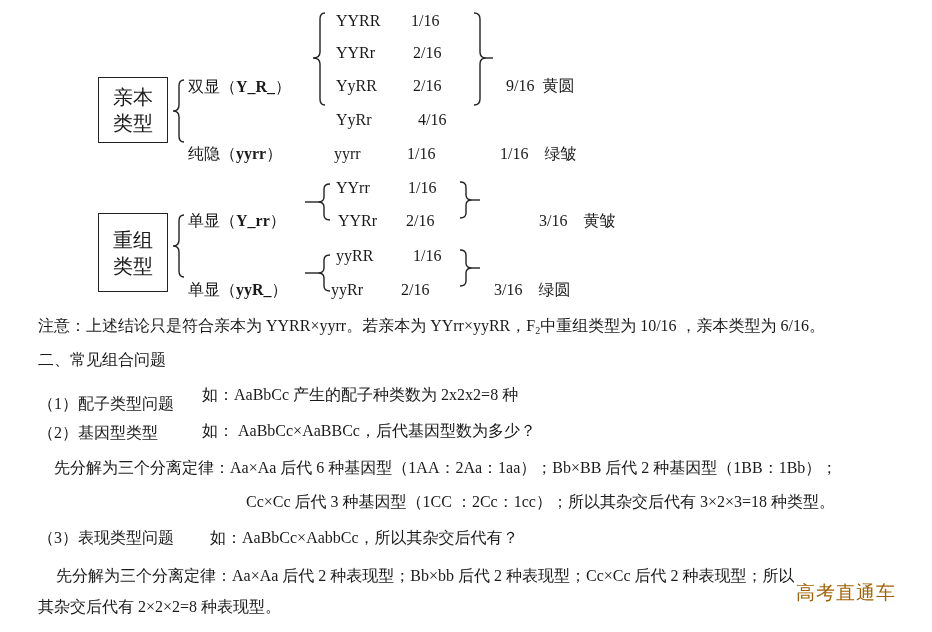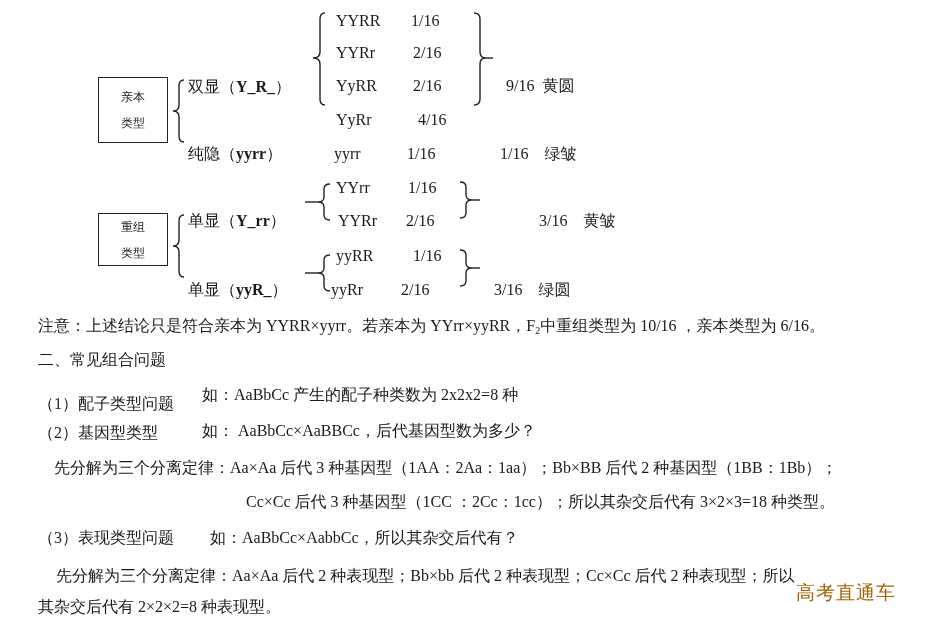--- a/index.html
+++ b/index.html
@@ -2,21 +2,21 @@
 <html><head>
 <meta charset="utf-8">
 <style>
   html, body { margin: 0; padding: 0; background: #ffffff; }
   body { width: 932px; height: 632px; position: relative; overflow: hidden;
          font-family: "Liberation Serif", "DejaVu Serif", serif; color: #1a1a1a; }
   .t { position: absolute; white-space: nowrap; font-size: 16px; line-height: 20px; }
   .b { font-weight: bold; }
   .box { position: absolute; border: 1.5px solid #222; box-sizing: border-box;
          display: flex; flex-direction: column; align-items: center; justify-content: center;
-         font-size: 12px; line-height: 26px; }
+         font-size: 20px; line-height: 26px; }
   svg.br { position: absolute; overflow: visible; }
   svg.br path { fill: none; stroke: #222; stroke-width: 1.4; }
   .wm { position: absolute; font-family: "DejaVu Sans", sans-serif; font-size: 19px;
         color: #a16207; letter-spacing: 1px; white-space: nowrap; }
   sub { font-size: 10px; vertical-align: -3px; }
 </style>
 </head>
 <body>
 
 <div class="box" style="left:98px; top:77px; width:70px; height:66px;">
@@ -56,21 +56,21 @@
 <div class="t" style="left:188px; top:144px;">
   <span>纯隐（</span><span class="b">yyrr</span><span>）</span>
 </div>
 <div class="t" style="left:334px; top:144px;">yyrr</div>
 <div class="t" style="left:407px; top:144px;">1/16</div>
 <div class="t" style="left:500px; top:144px;">
   <span>1/16</span>&nbsp;&nbsp;&nbsp;
   <span>绿皱</span>
 </div>
 
-<div class="box" style="left:98px; top:213px; width:70px; height:53px;justify-content:center;">
+<div class="box" style="left:98px; top:213px; width:70px; height:79px;justify-content:center;">
   <span>重组</span>
   <span>类型</span>
 </div>
 <svg class="br" style="left:172px; top:213px;" width="14" height="66">
   <path d="M12,2 Q7,2 7,8 L7,27 Q7,33 1,33 Q7,33 7,39 L7,58 Q7,64 12,64"></path>
 </svg>
 
 <div class="t" style="left:188px; top:211px;">
   <span>单显（</span><span class="b">Y_rr</span><span>）</span>
 </div>
@@ -119,21 +119,21 @@
   <span>注意：上述结论只是符合亲本为 YYRR×yyrr。若亲本为 YYrr×yyRR，F</span><sub>2</sub><span>中重组类型为  10/16  ，亲本类型为  6/16。</span>
 </div>
 
 <div class="t" style="left:38px; top:350px;">二、常见组合问题</div>
 
 <div class="t" style="left:38px; top:394px;text-align:center;">（1）配子类型问题</div>
 <div class="t" style="left:202px; top:385px;">如：AaBbCc 产生的配子种类数为 2x2x2=8 种</div>
 
 <div class="t" style="left:38px; top:423px;">（2）基因型类型</div>
 <div class="t" style="left:202px; top:421px;">如：  AaBbCc×AaBBCc，后代基因型数为多少？</div>
-<div class="t" style="left:54px; top:458px;">先分解为三个分离定律：Aa×Aa 后代 3 种基因型（1AA：2Aa：1aa）；Bb×BB 后代 2 种基因型（1BB：1Bb）；</div>
+<div class="t" style="left:54px; top:458px;">先分解为三个分离定律：Aa×Aa 后代 6 种基因型（1AA：2Aa：1aa）；Bb×BB 后代 2 种基因型（1BB：1Bb）；</div>
 <div class="t" style="left:246px; top:492px;">Cc×Cc 后代 3 种基因型（1CC  ：2Cc：1cc）；所以其杂交后代有 3×2×3=18 种类型。</div>
 
 <div class="t" style="left:38px; top:528px;">（3）表现类型问题</div>
 <div class="t" style="left:210px; top:528px;">如：AaBbCc×AabbCc，所以其杂交后代有？</div>
 <div class="t" style="left:56px; top:566px;">先分解为三个分离定律：Aa×Aa 后代 2 种表现型；Bb×bb 后代 2 种表现型；Cc×Cc 后代 2 种表现型；所以</div>
 <div class="t" style="left:38px; top:597px;">其杂交后代有 2×2×2=8 种表现型。</div>
 
 <div class="wm" style="left:796px; top:580px;">高考直通车</div>
 
 </body></html>

